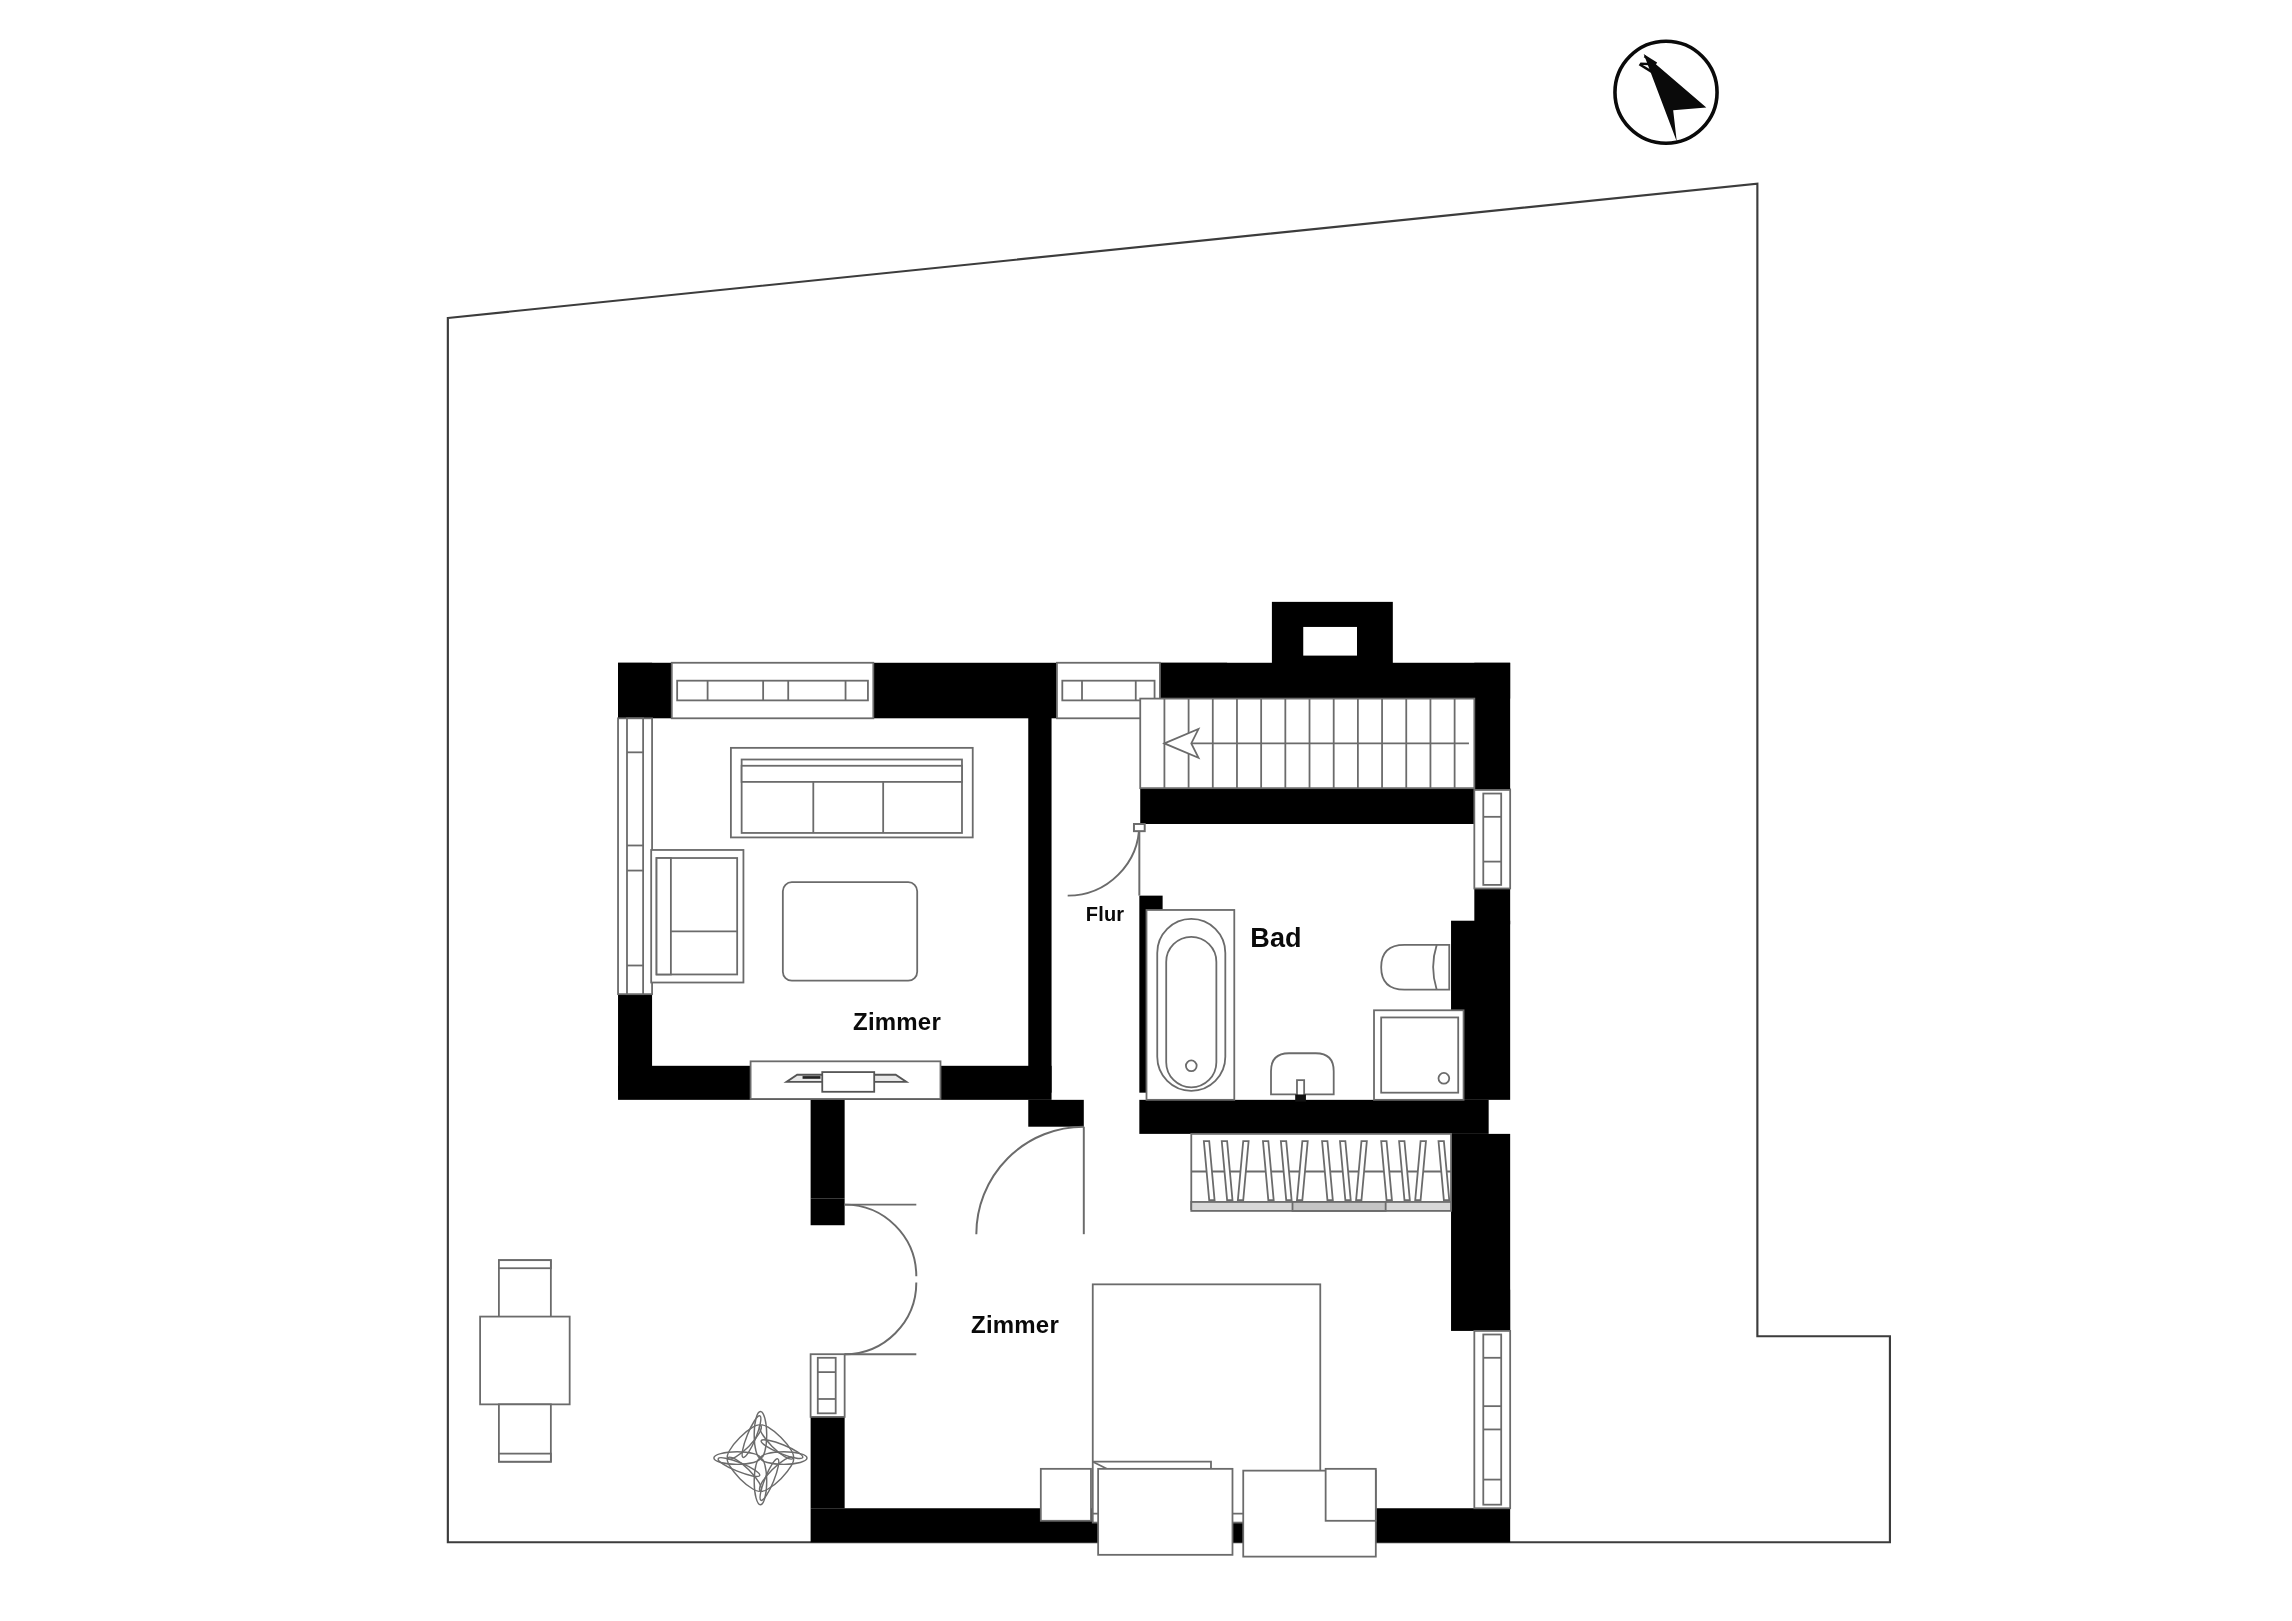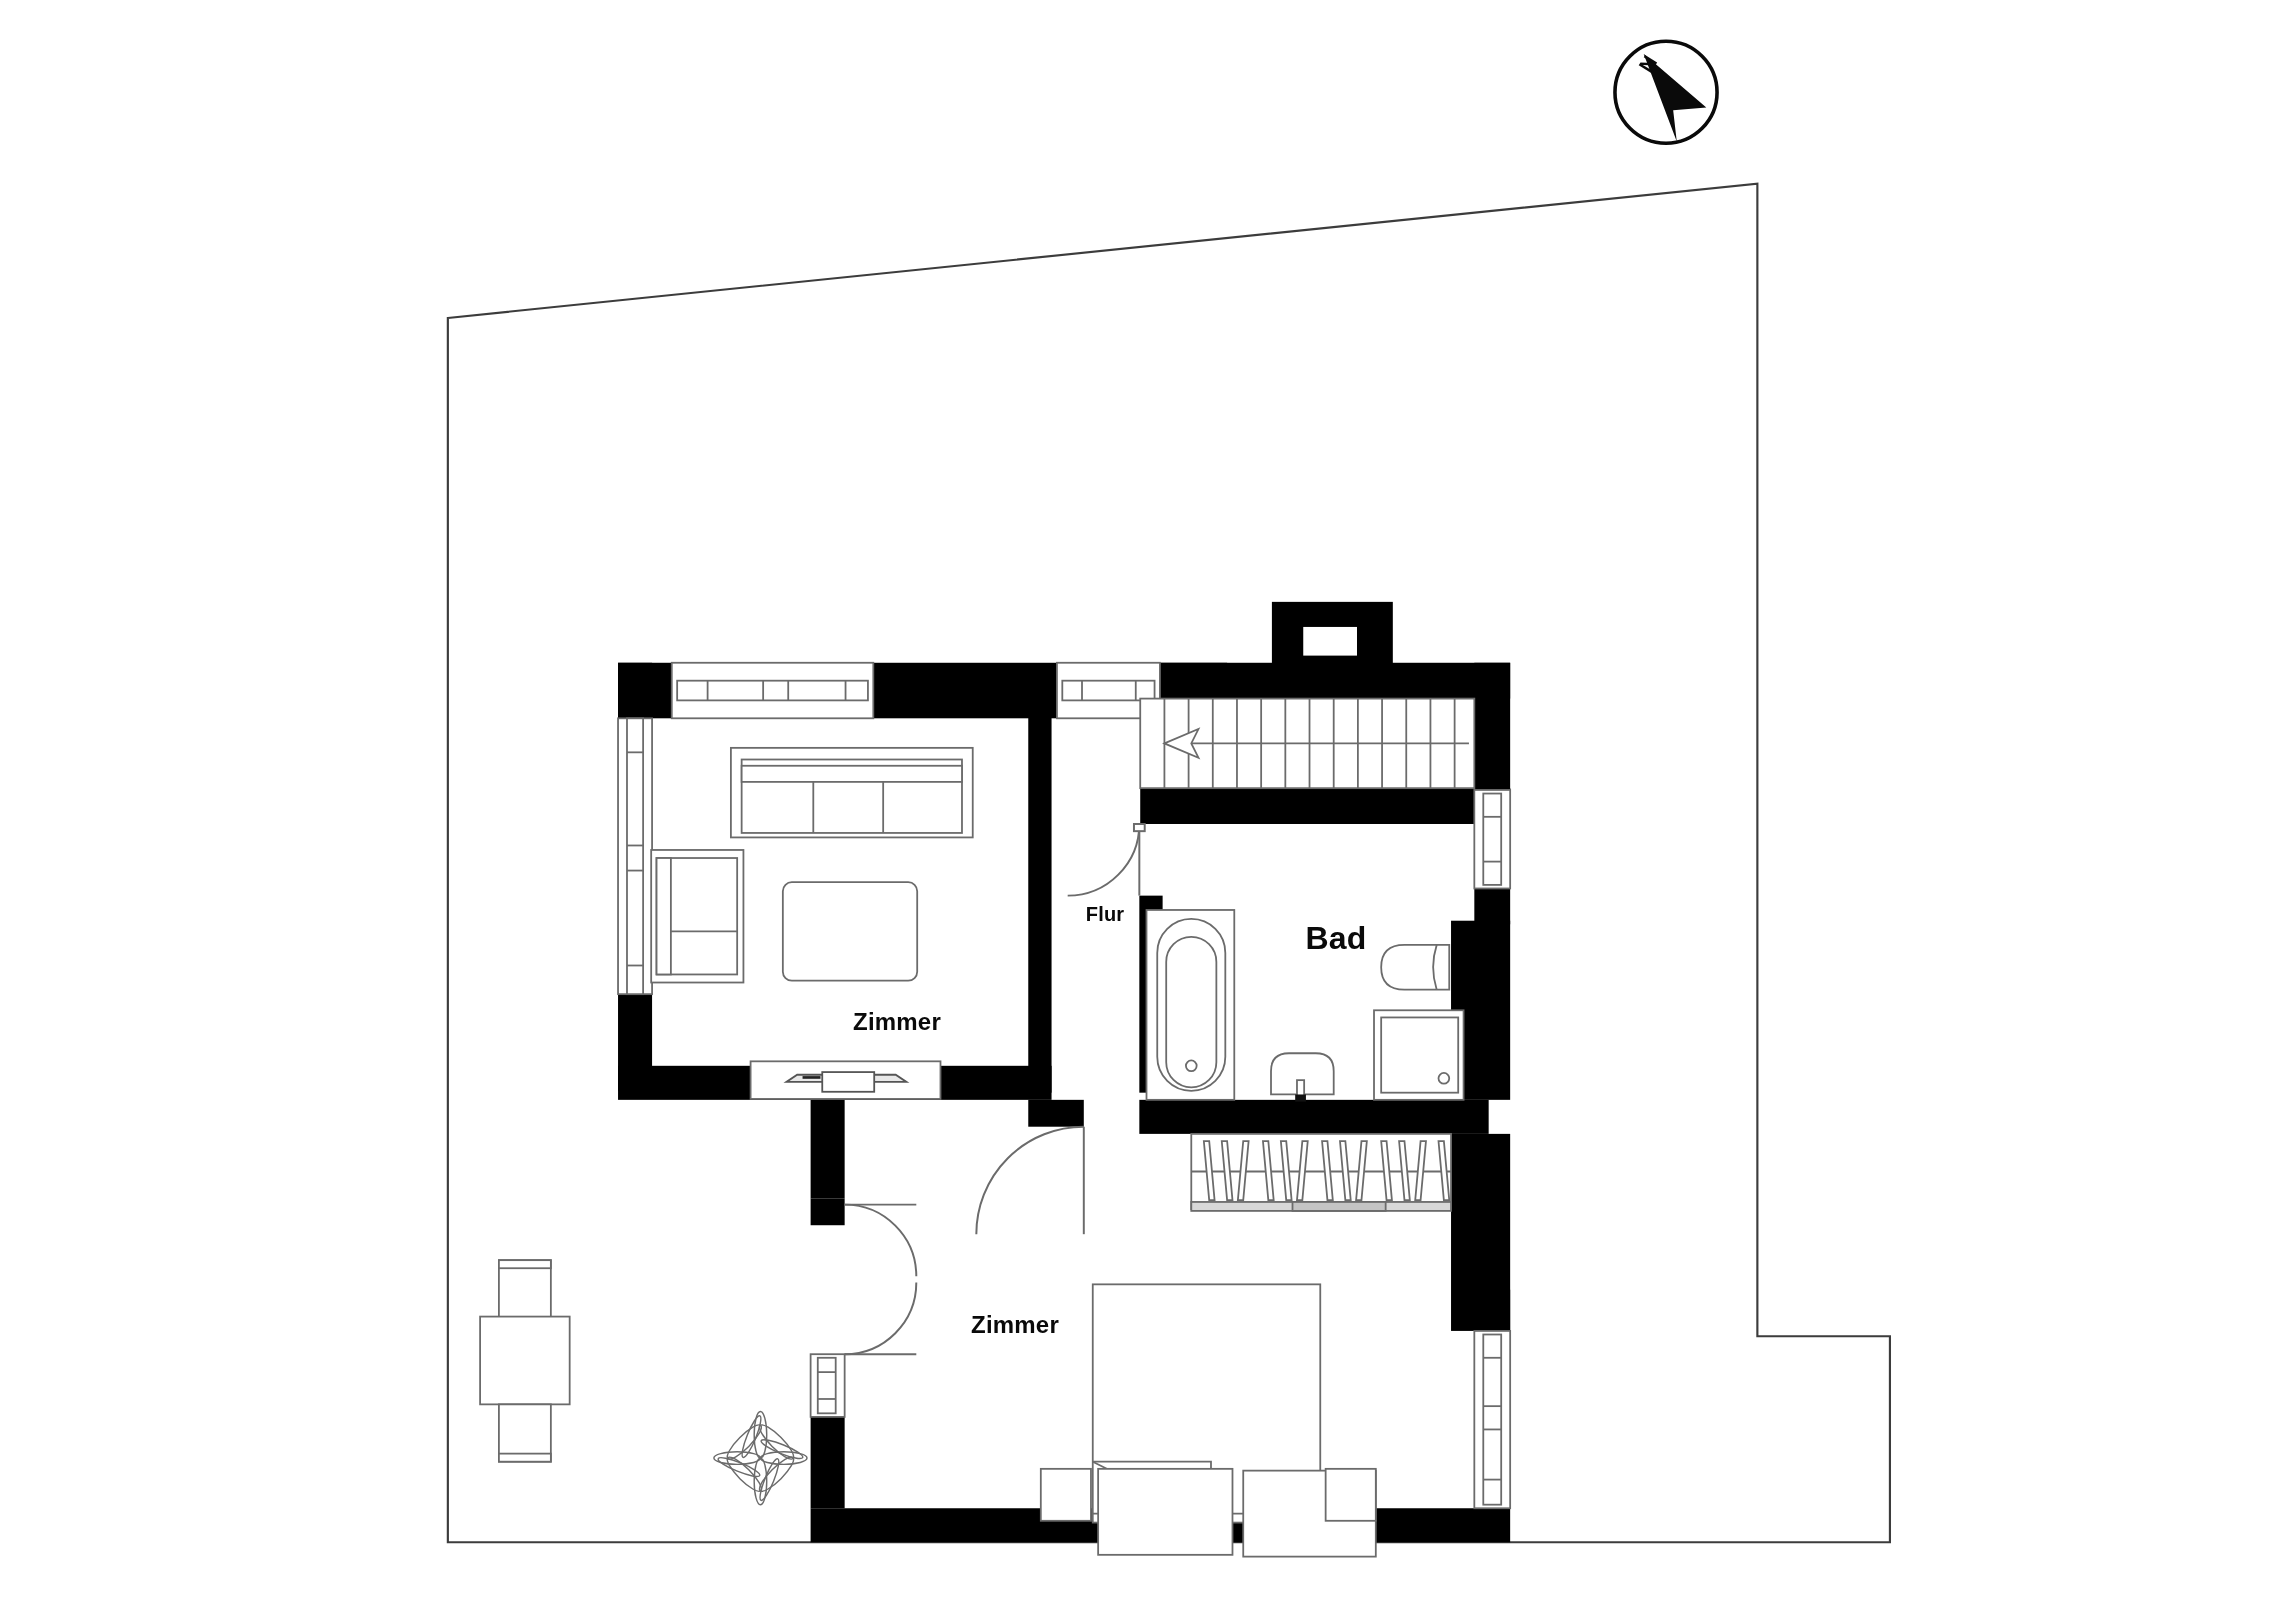--- a/index.html
+++ b/index.html
@@ -328,20 +328,20 @@
       <circle cx="1860" cy="103" r="57" fill="#ffffff" stroke="#0a0a0a" stroke-width="4"></circle>
       <path d="M 1835 60 L 1905 120 L 1868 123 L 1872 158 Z" fill="#0a0a0a" stroke="none"></path>
     </g>
 
   </svg>
 
   <div class="room-label" style="left:897px; top:1022px; font-size:24px;">Zimmer</div>
 
   <div class="room-label" style="left:1105px; top:914px; font-size:20px;">Flur</div>
 
-  <div class="room-label" style="left:1336px; top:938px; font-size:32px;text-align:right;">Bad</div>
+  <div class="room-label" style="left:1276px; top:938px; font-size:27px;text-align:right;">Bad</div>
 
   <div class="room-label" style="left:1015px; top:1325px; font-size:24px;">Zimmer</div>
 
   <div class="compass-letter" style="left:1648px; top:64px; font-size:20.6px;">N</div>
 
 </div>
 
 
 </body></html>

